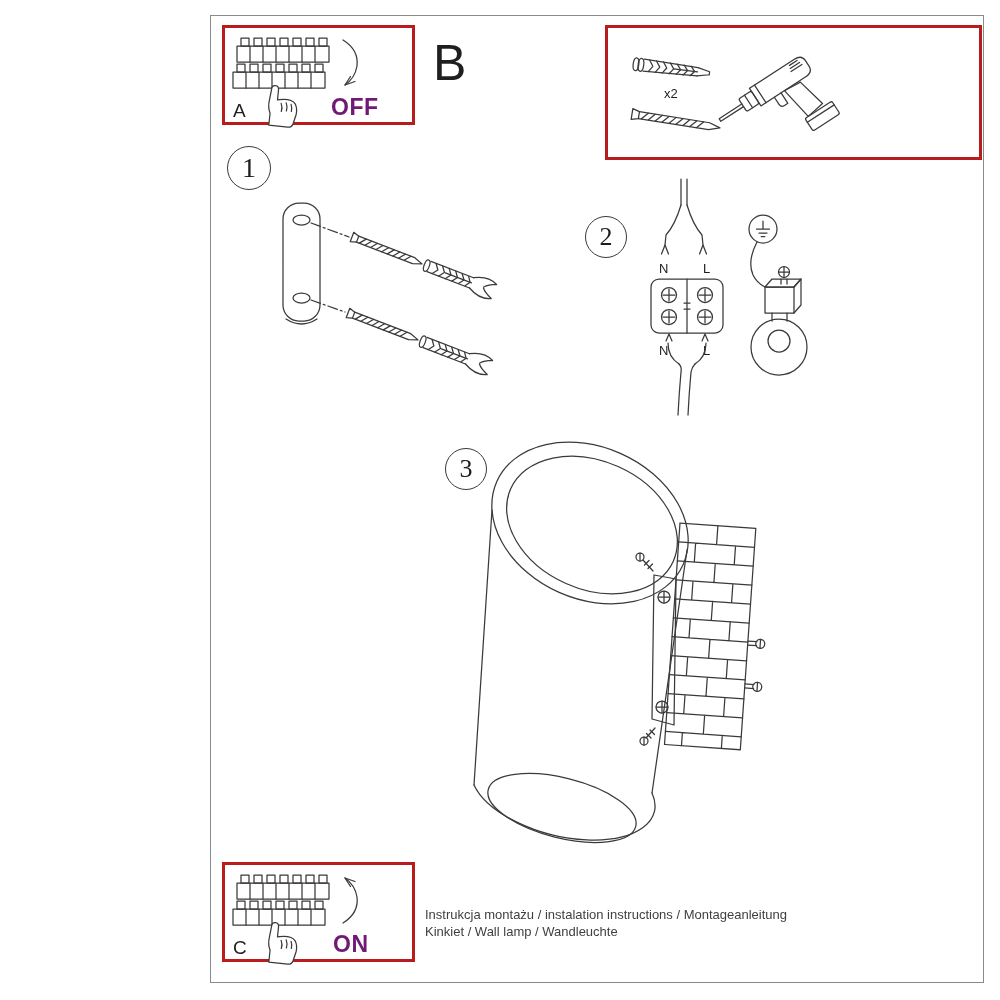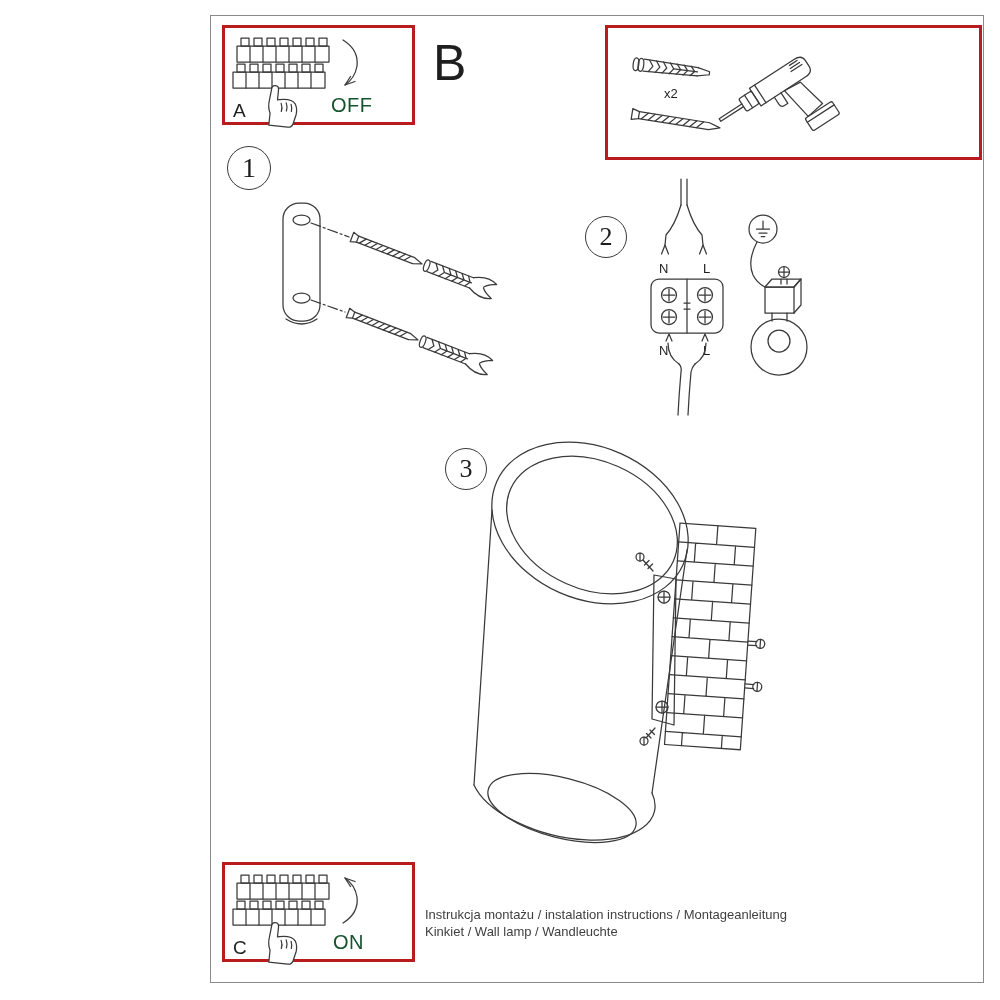--- a/index.html
+++ b/index.html
@@ -2,21 +2,21 @@
 <html><head>
 <meta charset="utf-8">
 <style>
   *{margin:0;padding:0;box-sizing:border-box}
   html,body{width:1000px;height:1000px;background:#fff;font-family:"Liberation Sans",sans-serif;color:#2e2e2e}
   .sheet{position:relative;width:1000px;height:1000px;background:#fff;overflow:hidden}
   .abs{position:absolute}
   .frame{border:1px solid #8a8a8a;background:transparent}
   .box{border:3px solid #b91c1c;background:#fff}
   .panel-letter{font-size:19px;color:#1f1f1f}
-  .state-label{font-size:20px;font-weight:400;color:#14532d;letter-spacing:.5px}
+  .state-label{font-size:23px;font-weight:700;color:#701a75;letter-spacing:.5px}
   .big-letter{font-size:50px;font-weight:400;color:#1f1f1f;line-height:1}
   .step-circle{border:1.6px solid #3a3a3a;border-radius:50%;display:flex;align-items:center;justify-content:center;color:#1d1d1d;font-family:"Liberation Serif",serif;background:#fff}
   .footer{font-size:13px;color:#3f3f3f;line-height:17px}
   svg.art{position:absolute;overflow:visible}
   .ln{stroke:#3a3a3a;stroke-width:1.25;fill:none;stroke-linecap:round;stroke-linejoin:round}
   .handfill{fill:#fff}
   .nofill{fill:none}
   .dash{stroke-dasharray:10 3 2 3}
   text.svgtxt{font-family:"Liberation Sans",sans-serif;font-size:13px;fill:#1d1d1d;stroke:none}
 </style>

